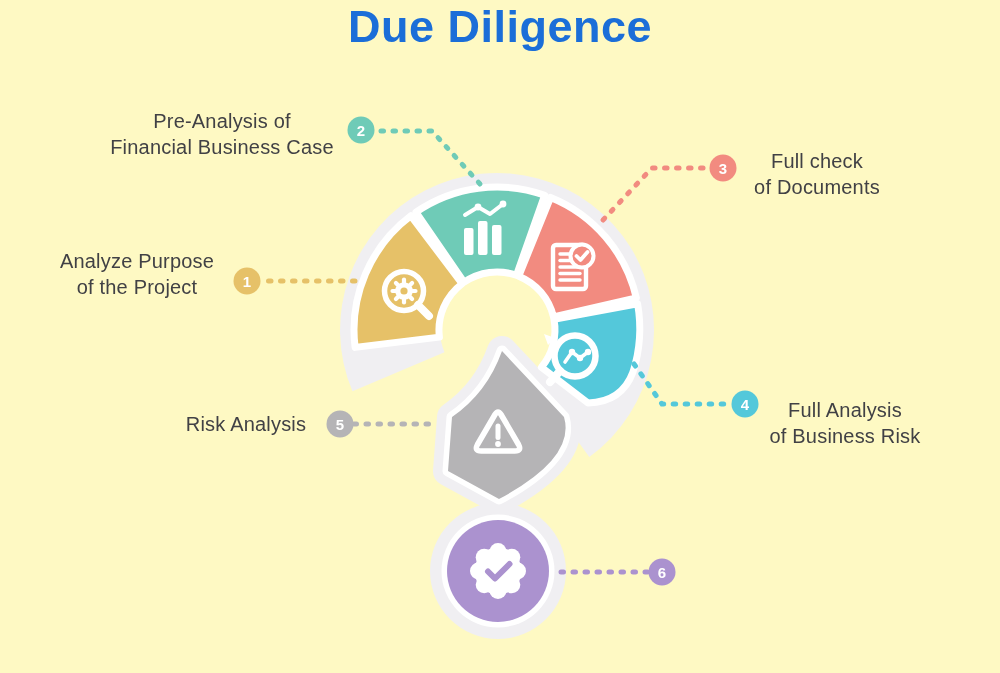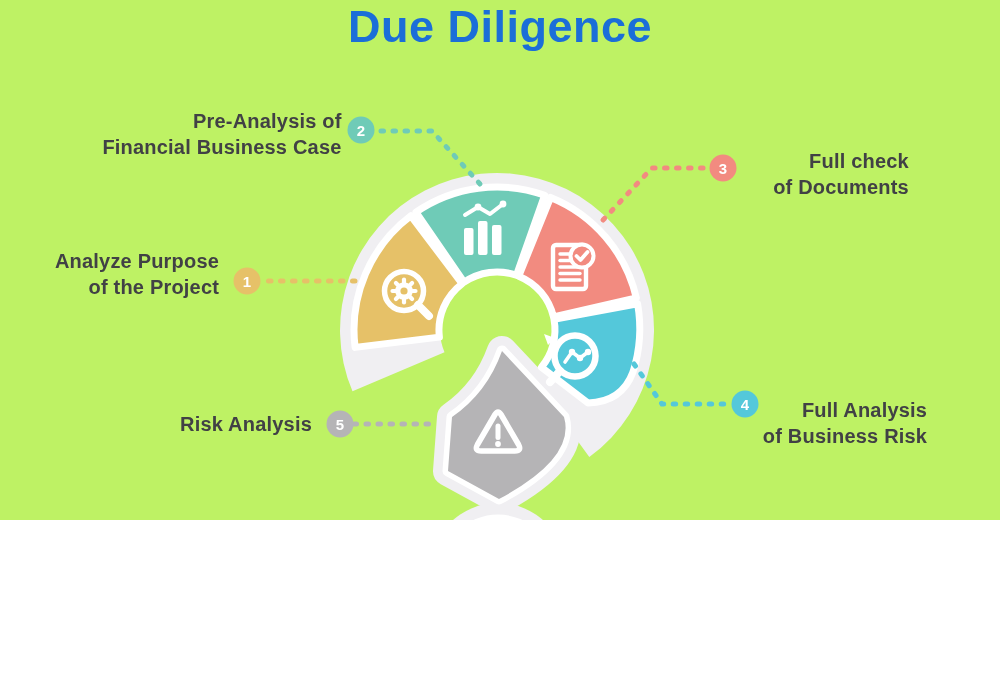--- a/index.html
+++ b/index.html
@@ -1,27 +1,27 @@
 <!DOCTYPE html>
 <html><head>
 <meta charset="utf-8">
 <style>
   html,body{margin:0;padding:0;background:#ffffff;}
   .stage{
-    position:relative;width:1000px;height:520px;overflow:hidden;background:#bef264;
+    position:relative;width:1000px;height:673px;overflow:hidden;background:#fef9c3;
     font-family:"Liberation Sans",sans-serif;
   }
   .stage svg{position:absolute;left:0;top:0;}
   .title{
     position:absolute;top:1px;left:0;width:100%;text-align:center;
     font-size:45px;font-weight:700;letter-spacing:.5px;
   }
   .label{
-    position:absolute;transform:translate(-50%,-50%);text-align:right;
-    font-size:20px;line-height:26px;font-weight:700;white-space:nowrap;
+    position:absolute;transform:translate(-50%,-50%);text-align:center;
+    font-size:20px;line-height:26px;font-weight:400;white-space:nowrap;
     letter-spacing:.2px;
   }
   .label div{display:block;}
   .badge{
     position:absolute;transform:translate(-50%,-50%);
     width:27px;height:27px;border-radius:50%;
     display:flex;align-items:center;justify-content:center;
     color:#ffffff;font-size:15px;font-weight:700;
   }
 </style>
@@ -140,21 +140,21 @@
   <div class="badge" style="left: 662px; top: 572px; background-color: rgb(171, 146, 207);">6</div>
 
   <div class="label" style="left: 137px; top: 274px; color: rgb(65, 65, 69);">
     <div>Analyze Purpose</div>
     <div>of the Project</div>
   </div>
   <div class="label" style="left: 222px; top: 134px; color: rgb(65, 65, 69);">
     <div>Pre-Analysis of</div>
     <div>Financial Business Case</div>
   </div>
-  <div class="label" style="left: 841px; top: 174px; color: rgb(65, 65, 69);">
+  <div class="label" style="left: 817px; top: 174px; color: rgb(65, 65, 69);">
     <div>Full check</div>
     <div>of Documents</div>
   </div>
   <div class="label" style="left: 845px; top: 423px; color: rgb(65, 65, 69);">
     <div>Full Analysis</div>
     <div>of Business Risk</div>
   </div>
   <div class="label" style="left: 246px; top: 424px; color: rgb(65, 65, 69);">
     <div>Risk Analysis</div>
   </div>

